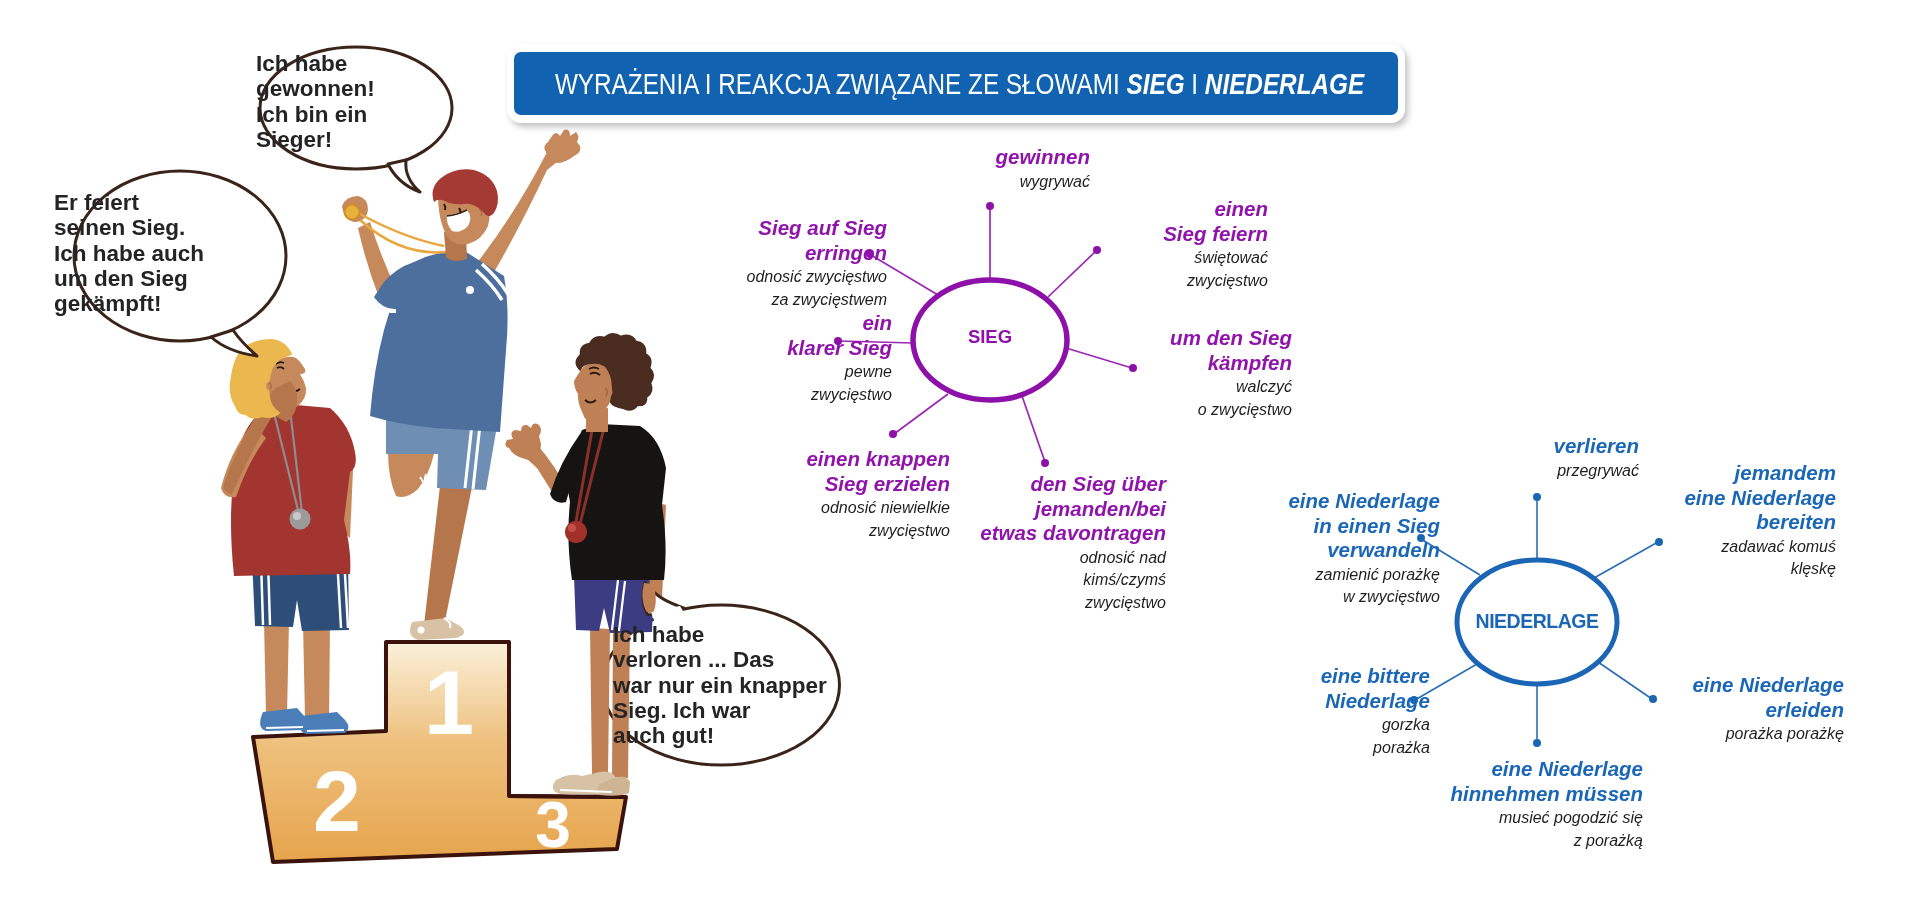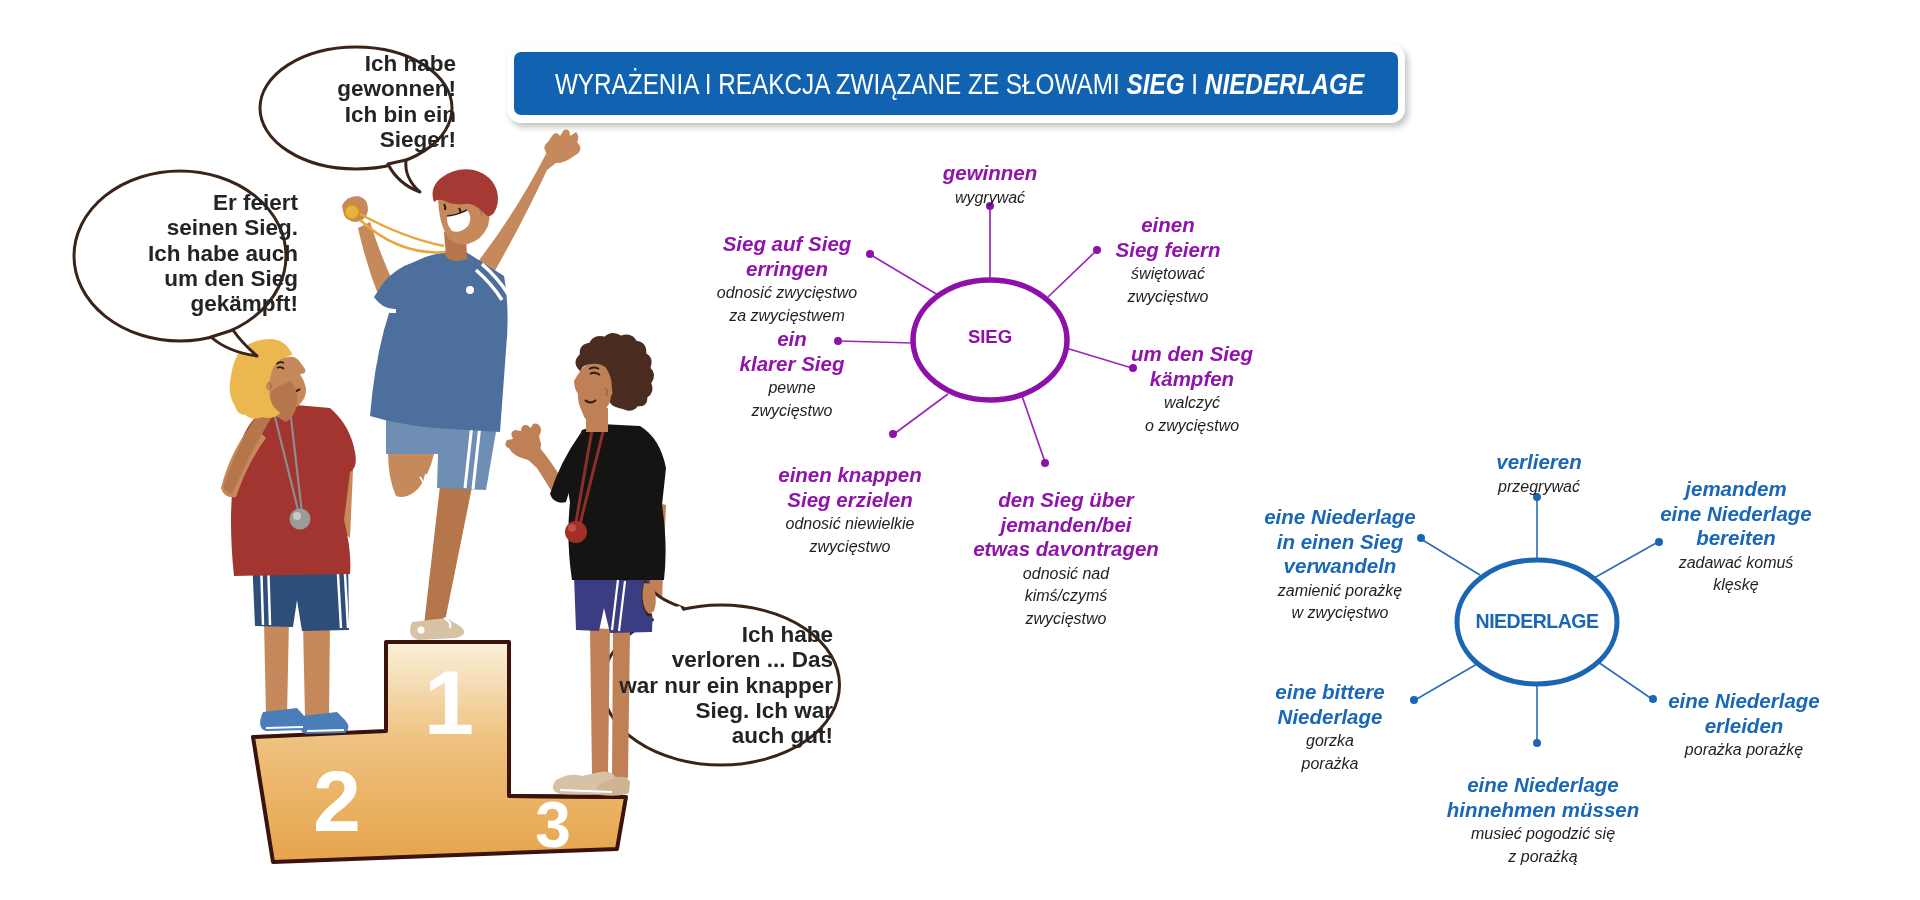--- a/index.html
+++ b/index.html
@@ -1,23 +1,23 @@
 <!DOCTYPE html>
 <html><head>
 <meta charset="utf-8">
 <style>
   html,body{margin:0;padding:0;background:#fff;}
   #stage{position:relative;width:1920px;height:900px;overflow:hidden;background:#fff;
          font-family:"Liberation Sans", sans-serif;}
-  .lbl{position:absolute;text-align:center;line-height:22.5px;white-space:nowrap;margin-top:16px;}
+  .lbl{position:absolute;text-align:right;line-height:22.5px;white-space:nowrap;}
   .de{font-weight:bold;font-style:italic;font-size:20.5px;}
   .pl{font-style:italic;color:#1f1f1f;font-size:16px;}
   .pu{color:#9013ac;}
   .bl{color:#1a67b8;}
-  .bub{position:absolute;text-align:right;font-weight:bold;color:#242424;font-size:22.5px;line-height:25.3px;}
+  .bub{position:absolute;text-align:left;font-weight:bold;color:#242424;font-size:22.5px;line-height:25.3px;}
   #banner{position:absolute;left:507px;top:44px;width:898px;height:79px;background:#fff;border-radius:14px;
           box-shadow:3px 4px 6px rgba(120,120,120,.45);}
   #bannerin{position:absolute;left:7px;top:8px;right:7px;bottom:8px;background:#1162b0;border-radius:7px;
           display:flex;align-items:center;justify-content:center;color:#fff;font-size:30px;white-space:nowrap;}
   #bannerin span{display:inline-block;transform:scaleX(0.81);transform-origin:center;margin-left:8px;}
   svg{position:absolute;left:0;top:0;}
 </style>
 </head>
 <body>
 <div id="stage">
@@ -209,21 +209,21 @@
   <text x="1537" y="628" text-anchor="middle" font-size="19.5" font-weight="bold" fill="#1b66b4" letter-spacing="-0.5" font-family="Liberation Sans">NIEDERLAGE</text>
 </svg>
 
 <div id="banner">
       <div id="bannerin">
         <span>WYRAŻENIA I REAKCJA ZWIĄZANE ZE SŁOWAMI <b><i>SIEG</i></b> I <b><i>NIEDERLAGE</i></b></span>
       </div>
     </div>
 
 <div class="bub" style="left:256px;top:51px;width:200px;">Ich habe<br>gewonnen!<br>Ich bin ein<br>Sieger!</div>
-<div class="bub" style="left:78px;top:190px;width:220px;">Er feiert<br>seinen Sieg.<br>Ich habe auch<br>um den Sieg<br>gekämpft!</div>
+<div class="bub" style="left:54px;top:190px;width:220px;">Er feiert<br>seinen Sieg.<br>Ich habe auch<br>um den Sieg<br>gekämpft!</div>
 <div class="bub" style="left:613px;top:622px;width:220px;">Ich habe<br>verloren ... Das<br>war nur ein knapper<br>Sieg. Ich war<br>auch gut!</div>
 
 <div class="lbl" style="left:890px;top:146px;width:200px;"><span class="de pu">gewinnen</span><br><span class="pl">wygrywać</span></div>
 <div class="lbl" style="left:1068px;top:198px;width:200px;"><span class="de pu">einen<br>Sieg feiern</span><br><span class="pl">świętować<br>zwycięstwo</span></div>
 <div class="lbl" style="left:1092px;top:327px;width:200px;"><span class="de pu">um den Sieg<br>kämpfen</span><br><span class="pl">walczyć<br>o zwycięstwo</span></div>
 <div class="lbl" style="left:966px;top:473px;width:200px;"><span class="de pu">den Sieg über<br>jemanden/bei<br>etwas davontragen</span><br><span class="pl">odnosić nad<br>kimś/czymś<br>zwycięstwo</span></div>
 <div class="lbl" style="left:750px;top:448px;width:200px;"><span class="de pu">einen knappen<br>Sieg erzielen</span><br><span class="pl">odnosić niewielkie<br>zwycięstwo</span></div>
 <div class="lbl" style="left:692px;top:312px;width:200px;"><span class="de pu">ein<br>klarer Sieg</span><br><span class="pl">pewne<br>zwycięstwo</span></div>
 <div class="lbl" style="left:1439px;top:435px;width:200px;"><span class="de bl">verlieren</span><br><span class="pl">przegrywać</span></div>
 

